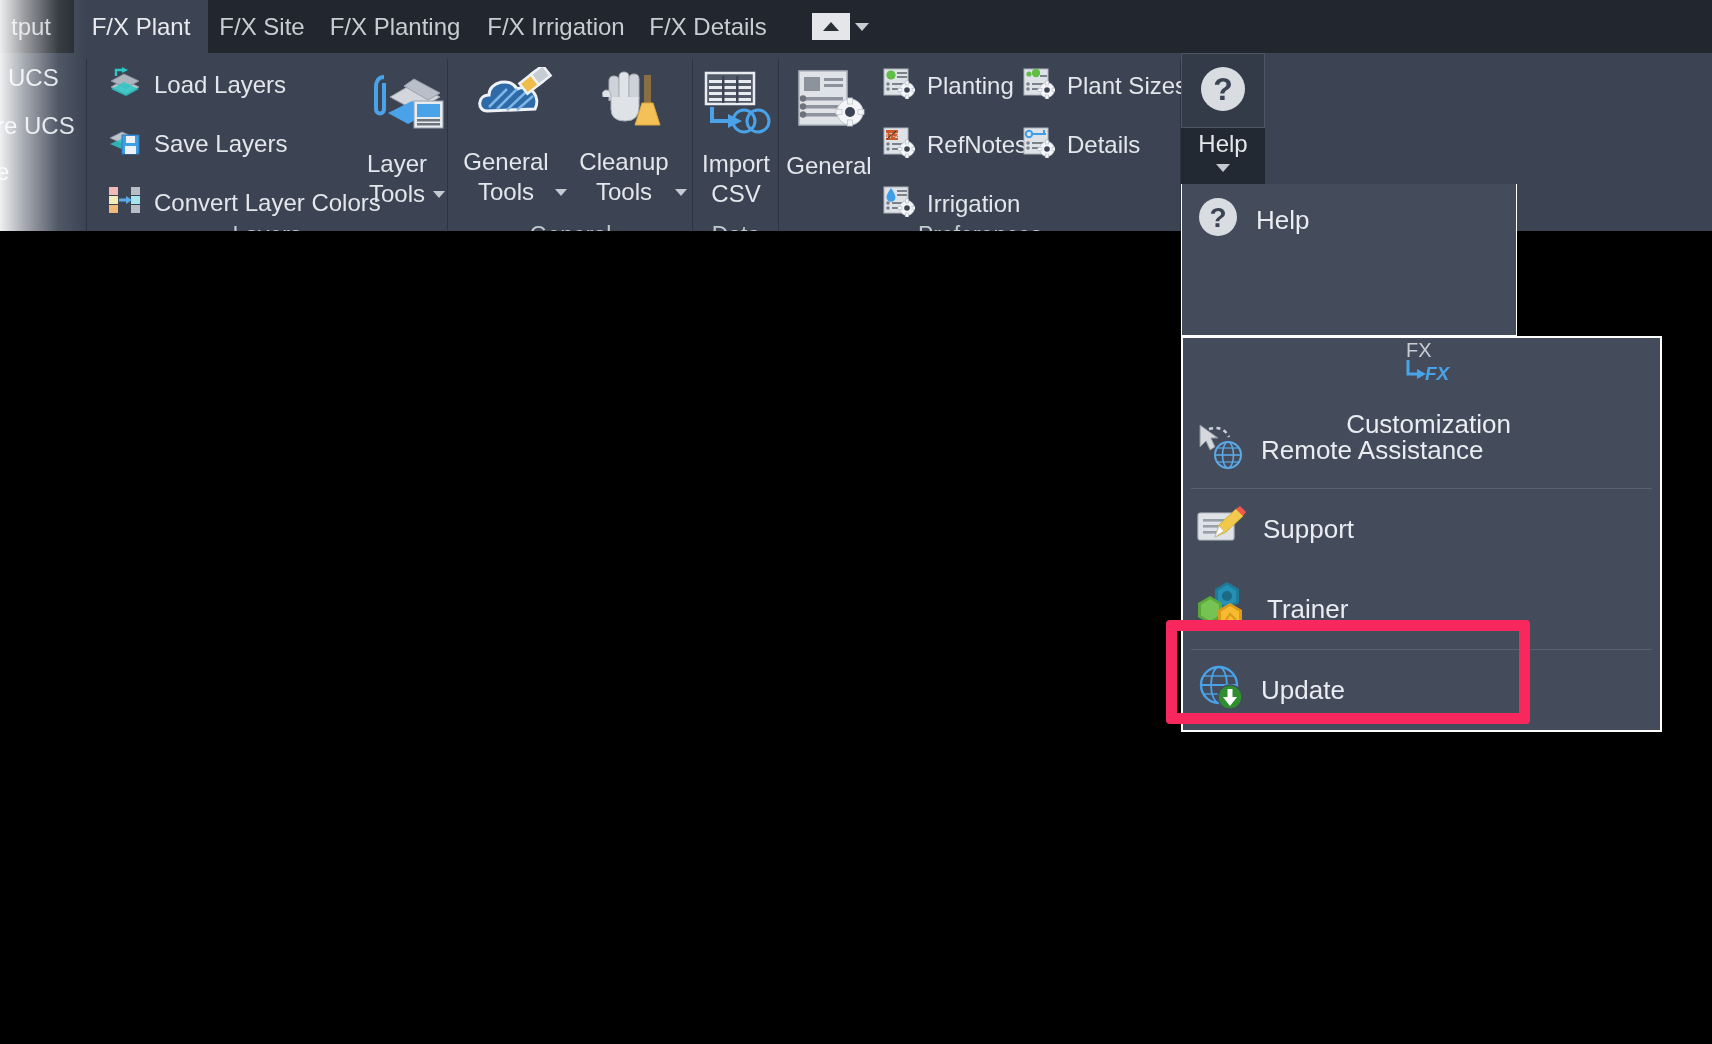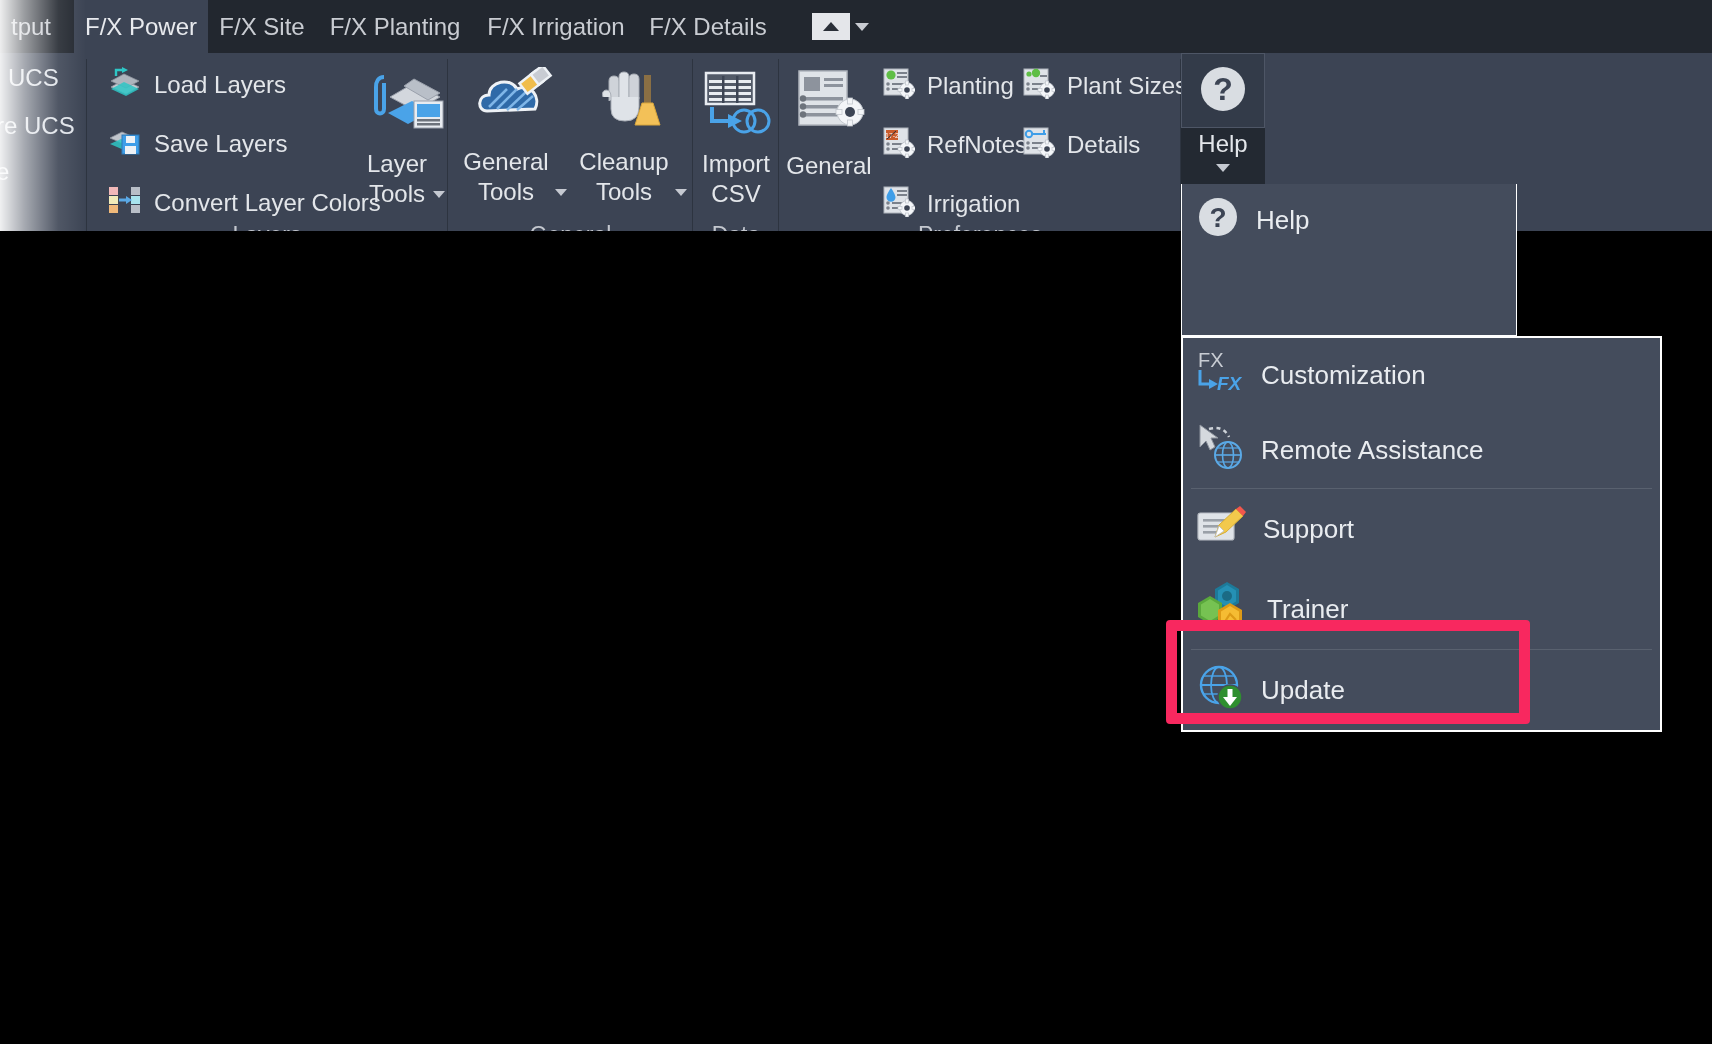--- a/index.html
+++ b/index.html
@@ -128,21 +128,21 @@
 
 <div id="root">
 
   <div class="ribbon">
 
     <div class="tabstrip">
       <div class="tab" style="left:-12px;width:86px;">
         <span>tput</span>
       </div>
       <div class="tab active" style="left:74px;width:134px;">
-        <span>F/X Power</span>
+        <span>F/X Plant</span>
       </div>
       <div class="tab" style="left:208px;width:108px;">
         <span>F/X Site</span>
       </div>
       <div class="tab" style="left:316px;width:158px;">
         <span>F/X Planting</span>
       </div>
       <div class="tab" style="left:474px;width:164px;">
         <span>F/X Irrigation</span>
       </div>
@@ -528,21 +528,21 @@
           <circle cx="22" cy="22" r="19" fill="#d9dde2"></circle>
           <text x="22" y="32" font-size="28" font-weight="bold" fill="#3c4454" text-anchor="middle" font-family="Liberation Sans, sans-serif">?</text>
         </svg>
       </span>
       <span>Help</span>
     </div>
   </div>
 
   <div class="menu lower">
 
-    <div class="menu-row" style="height:75px;">
+    <div class="menu-row" style="height:75px;flex-direction:column;">
       <span class="icn">
         <svg width="48" height="48" viewBox="0 0 48 48">
           <text x="1" y="19" font-size="20" fill="#c8ccd3" font-family="Liberation Sans, sans-serif">FX</text>
           <path d="M3 22 L3 36 L14 36" stroke="#4aa3e8" stroke-width="3" fill="none"></path>
           <polygon points="12,31 21,36 12,41" fill="#4aa3e8"></polygon>
           <text x="20" y="42" font-size="19" font-style="italic" font-weight="bold" fill="#4aa3e8" font-family="Liberation Sans, sans-serif">FX</text>
         </svg>
       </span>
       <span>Customization</span>
     </div>

